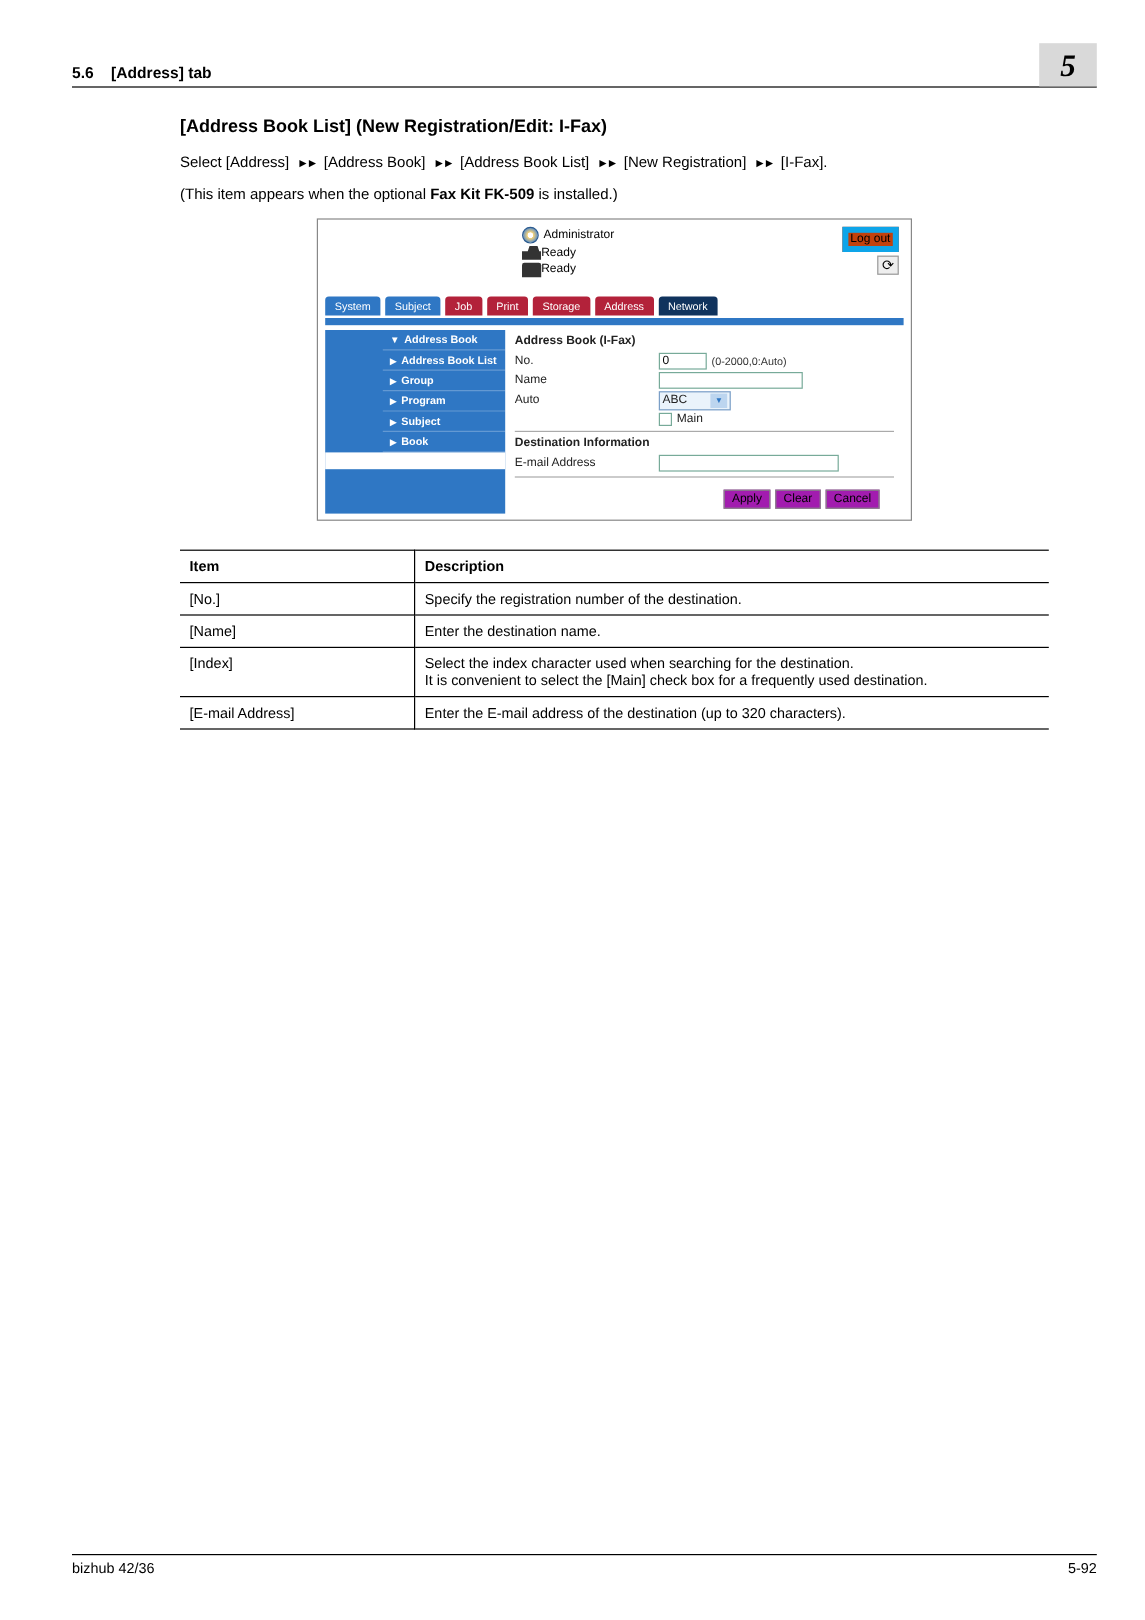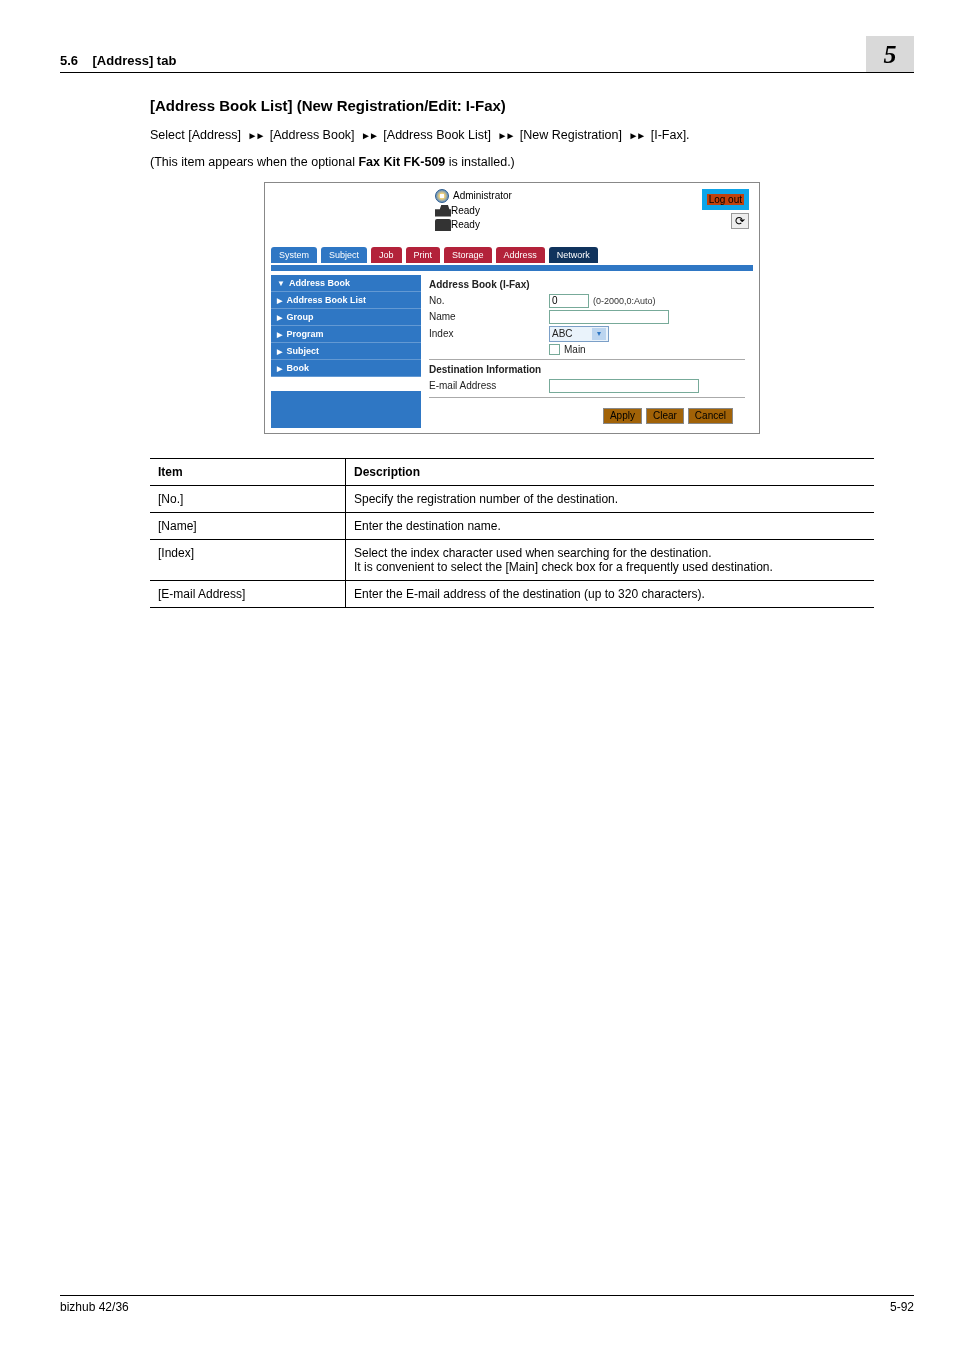--- a/index.html
+++ b/index.html
@@ -123,21 +123,21 @@
     background: #2f77c4;
     color: #fff;
     font-size: 9px;
     padding: 0;
   }
   .side-row {
     padding: 3px 6px;
     border-bottom: 1px solid rgba(255,255,255,0.25);
     display: flex; gap: 4px; align-items: center;
   }
-  .side-row.bold { font-weight: bold; }
+  .side-row.bold { font-weight: bold; margin-left: 48px; }
   .tri-down::before { content: "▼"; font-size: 8px; }
   .tri-right::before { content: "▶"; font-size: 7px; }
   .side-gap { height: 14px; background: #fff; }
 
   .form {
     flex: 1;
     padding: 4px 8px;
     font-size: 10px;
     color: #222;
   }
@@ -153,21 +153,21 @@
     padding: 0 2px; font-size: 10px;
   }
   .sel-arrow {
     width: 14px; height: 12px; background: #bcd5ef;
     display:flex;align-items:center;justify-content:center; font-size:8px; color:#2f77c4;
   }
   .f-check { width: 11px; height: 11px; border: 1px solid #7a9; }
   .hint { font-size: 9px; color: #333; margin-left: 4px; }
   .f-sep { border-bottom: 1px solid #aaa; margin: 4px 0; }
   .btn-row { display: flex; justify-content: flex-end; gap: 4px; padding: 6px 12px 0 0;}
-  .sbtn { font-size: 10px; border: 1px solid #888; background: #a16207; padding: 0 6px; height: 16px; }
+  .sbtn { font-size: 10px; border: 1px solid #888; background: #a21caf; padding: 0 6px; height: 16px; }
 
   
   table.desc {
     width: 100%;
     border-collapse: collapse;
     font-size: 12px;
     margin-top: 8px;
   }
   table.desc th, table.desc td {
     border-top: 1px solid #000;
@@ -305,21 +305,21 @@
           <div class="f-row">
             <span class="f-label">No.</span>
             <input class="f-no-input" value="0" style="">
             <span class="hint">(0-2000,0:Auto)</span>
           </div>
           <div class="f-row">
             <span class="f-label">Name</span>
             <input class="f-text-input" value="" style="">
           </div>
           <div class="f-row">
-            <span class="f-label">Index</span>
+            <span class="f-label">Auto</span>
             <span class="f-select">
               <span>ABC</span>
               <span class="sel-arrow">▾</span>
             </span>
           </div>
           <div class="f-row">
             <span class="f-label"></span>
             <span class="f-check"></span>
             <span style="margin-left:4px;">Main</span>
           </div>

